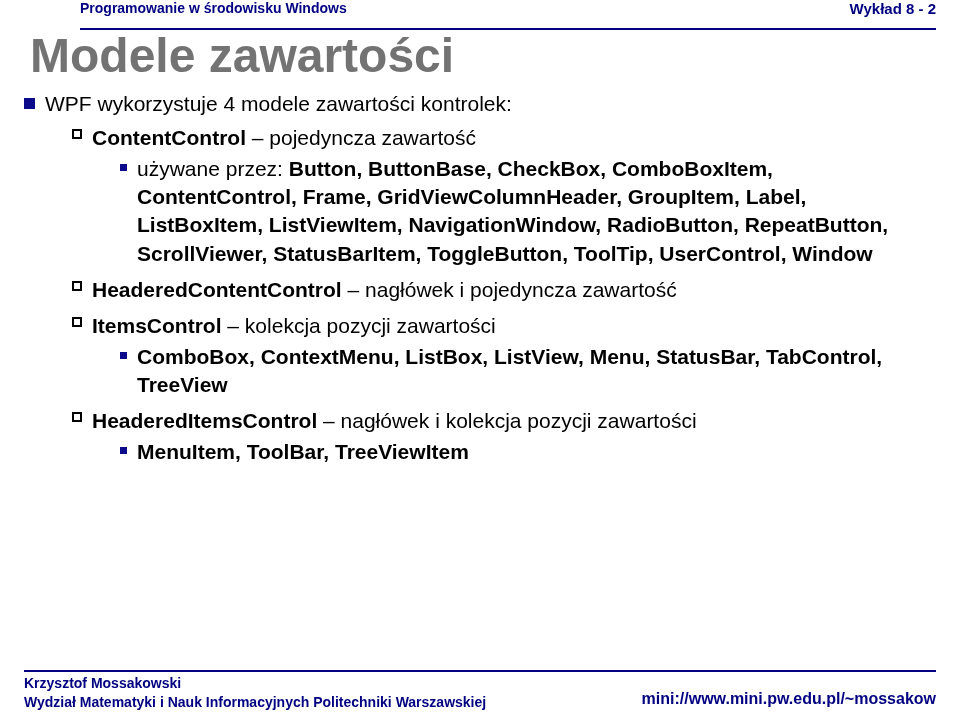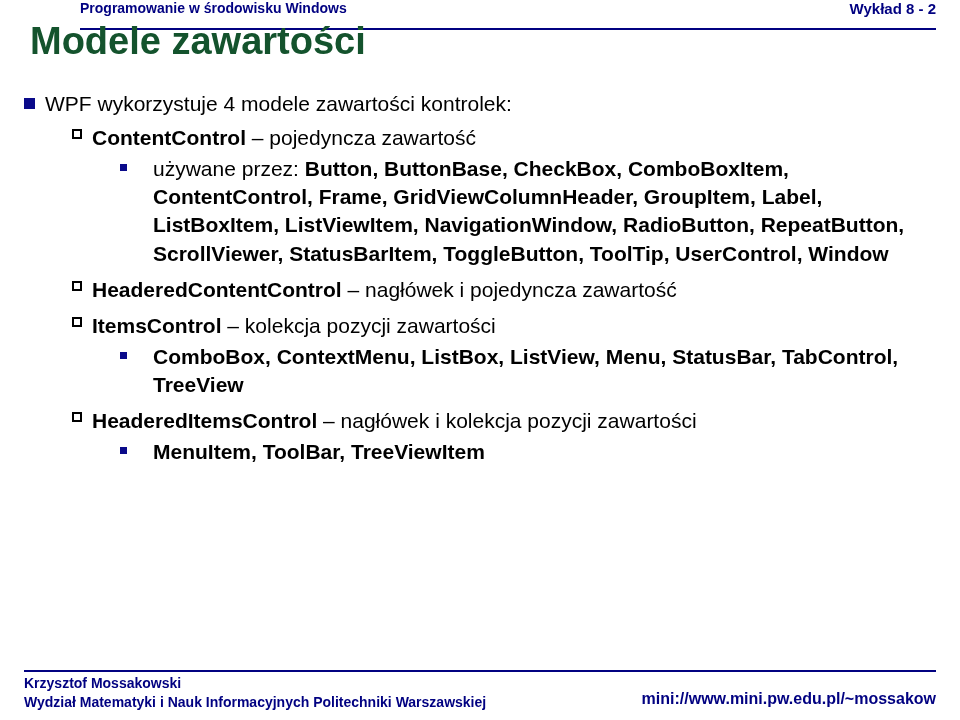--- a/index.html
+++ b/index.html
@@ -42,24 +42,24 @@
     position: absolute;
     left: 80px;
     right: 24px;
     top: 28px;
     height: 0;
     border-top: 2px solid #010181;
   }
   .title {
     position: absolute;
     left: 30px;
-    top: 20px;
-    font-size: 38px;
+    top: 28px;
+    font-size: 48px;
     font-weight: bold;
-    color: #14532d;
+    color: #737373;
   }
   .content {
     position: absolute;
     left: 24px;
     top: 90px;
     right: 30px;
   }
   .row {
     display: flex;
     align-items: flex-start;
@@ -70,21 +70,21 @@
     margin-right: 10px;
     font-size: 17px;
   }
   .label {
     flex: 1 1 auto;
   }
   .l1 { padding-left: 0; font-size: 21px; margin-top: 0; }
   .l1 .bullet { color: #0a0a8a; }
   .l2 { padding-left: 48px; font-size: 21px; margin-top: 6px; }
   .l2 .bullet { color: #000; font-size: 14px; margin-top: 5px; }
-  .l3 { padding-left: 96px; font-size: 21px; margin-top: 2px; gap: 16px; }
+  .l3 { padding-left: 96px; font-size: 21px; margin-top: 2px; }
   .l3 .bullet { color: #0a0a8a; font-size: 10px; margin-top: 9px; }
   b { font-weight: bold; text-align: center; }
   .sq { width: 11px; height: 11px; background: #0a0a8a; margin-top: 8px; }
   .osq { width: 10px; height: 10px; border: 2px solid #000; margin-top: 7px; box-sizing: border-box; }
   .ssq { width: 7px; height: 7px; background: #0a0a8a; margin-top: 10px; }
 
   .footer-line {
     position: absolute;
     left: 24px;
     right: 24px;

